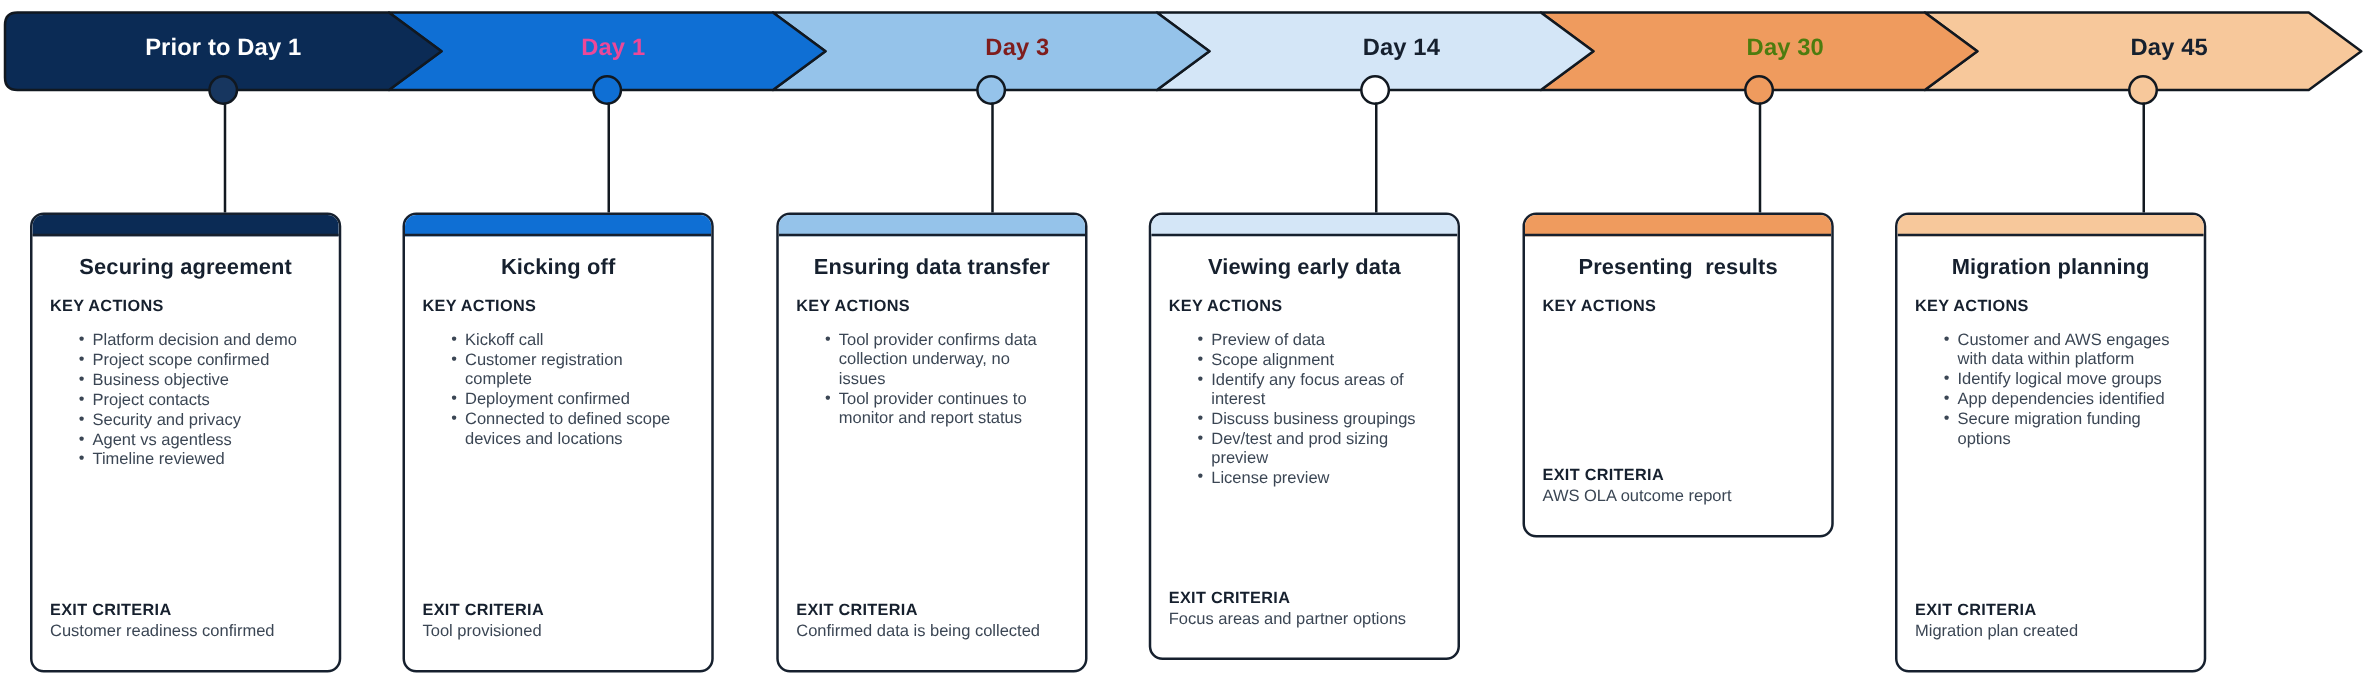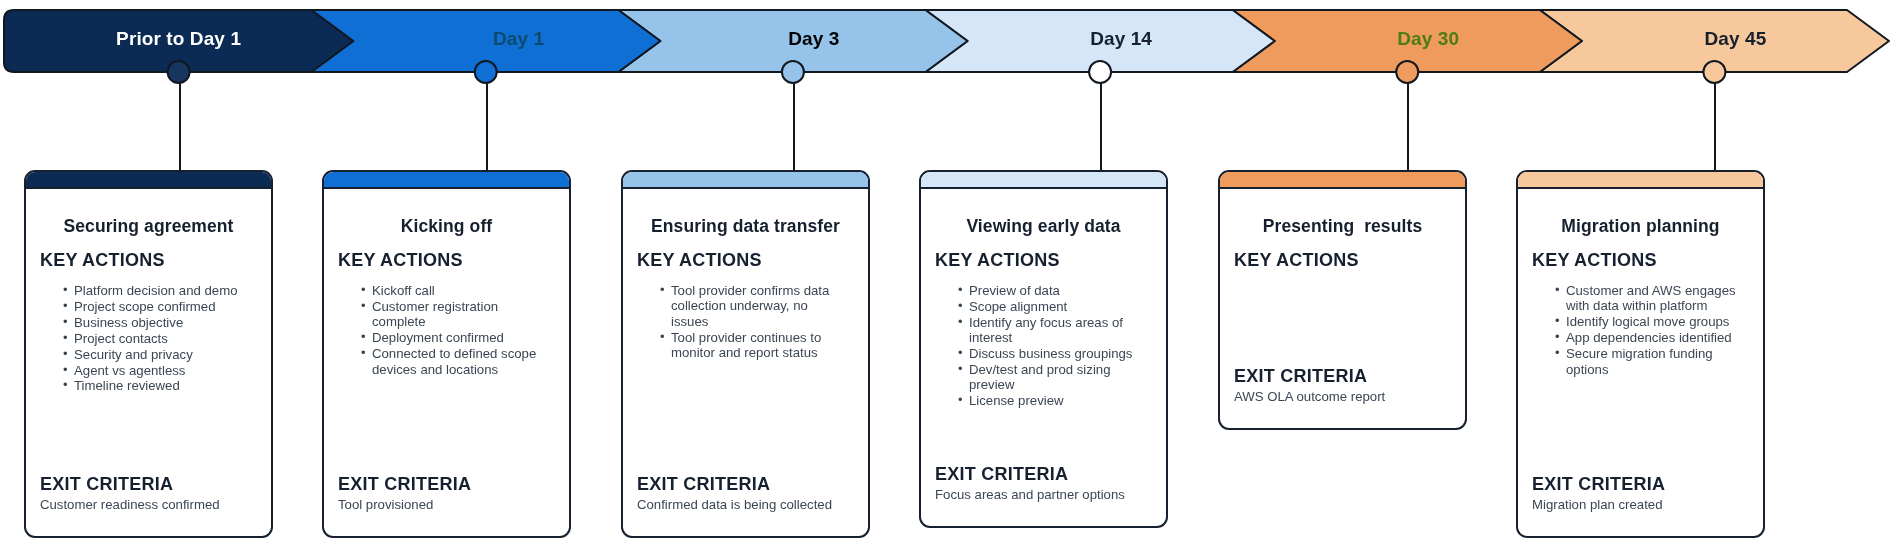--- a/index.html
+++ b/index.html
@@ -73,26 +73,26 @@
     padding: 10px 14px 0 14px;
     position: relative;
     height: calc(100% - 19px);
     box-sizing: border-box;
   }
   .card-title {
     text-align: center;
     font-size: 17.5px;
     font-weight: bold;
     color: #16202e;
-    margin: 17px 0 13px 0;
+    margin: 4px 0 13px 0;
     letter-spacing: .1px;
     white-space: pre;
   }
   .section-head {
-    font-size: 18px;
+    font-size: 13px;
     font-weight: bold;
     color: #16202e;
     letter-spacing: .25px;
     margin-bottom: 2px;
   }
   ul.key-actions {
     list-style: none;
     margin: 12px;
     padding: 0 0 0 11px;
   }
@@ -139,22 +139,22 @@
         <path d="M 14 2 L 311.1666666666667 2 L 353.1666666666667 33 L 311.1666666666667 64 L 14 64 Q 4 64 4 54 L 4 12 Q 4 2 14 2 Z" fill="#0b2b55" stroke="#111820" stroke-width="2" stroke-linejoin="round"></path>
         <circle cx="178.58333333333334" cy="64" r="11" fill="#17365f" stroke="#111820" stroke-width="2"></circle>
         <circle cx="485.75" cy="64" r="11" fill="#0f6fd4" stroke="#111820" stroke-width="2"></circle>
         <circle cx="792.9166666666667" cy="64" r="11" fill="#95c3ea" stroke="#111820" stroke-width="2"></circle>
         <circle cx="1100.0833333333333" cy="64" r="11" fill="#ffffff" stroke="#111820" stroke-width="2"></circle>
         <circle cx="1407.25" cy="64" r="11" fill="#ef9b5e" stroke="#111820" stroke-width="2"></circle>
         <circle cx="1714.4166666666667" cy="64" r="11" fill="#f7c89b" stroke="#111820" stroke-width="2"></circle>
       </svg>
     <div id="band-labels">
         <div class="phase-label" style="left: 4px; width: 349.167px; color: rgb(255, 255, 255);">Prior to Day 1</div>
-        <div class="phase-label" style="left: 365px; width: 307.167px; color: #0c4a6e;">Day 1</div>
-        <div class="phase-label" style="left: 660.333px; width: 307.167px; color: #000000;">Day 3</div>
+        <div class="phase-label" style="left: 337px; width: 307.167px; color: #ec4899;">Day 1</div>
+        <div class="phase-label" style="left: 660.333px; width: 307.167px; color: #7f1d1d;">Day 3</div>
         <div class="phase-label" style="left: 967.5px; width: 307.167px; color: rgb(22, 32, 46);">Day 14</div>
         <div class="phase-label" style="left: 1274.67px; width: 307.167px; color: #4d7c0f;">Day 30</div>
         <div class="phase-label" style="left: 1581.83px; width: 307.167px; color: rgb(22, 32, 46);">Day 45</div>
       </div>
   </div>
 
   <div id="stems">
       <div class="stem" style="left: 179px; top: 82px; height: 88px;"></div>
       <div class="stem" style="left: 486px; top: 82px; height: 88px;"></div>
       <div class="stem" style="left: 793px; top: 82px; height: 88px;"></div>

